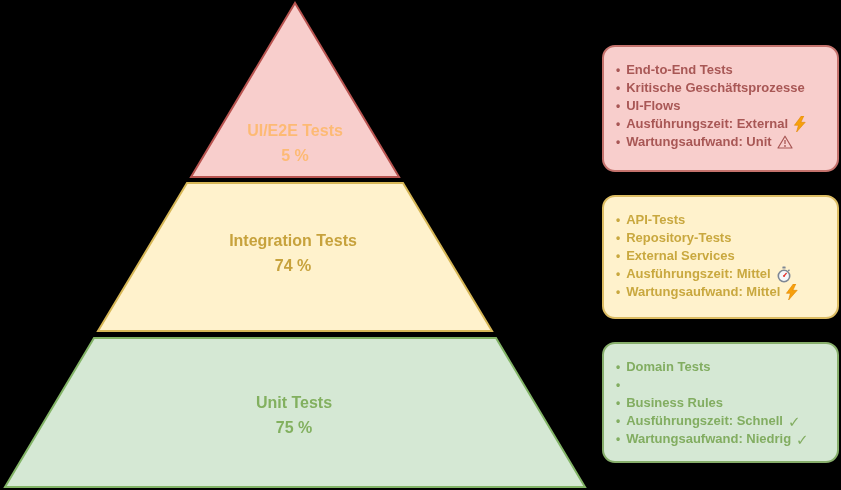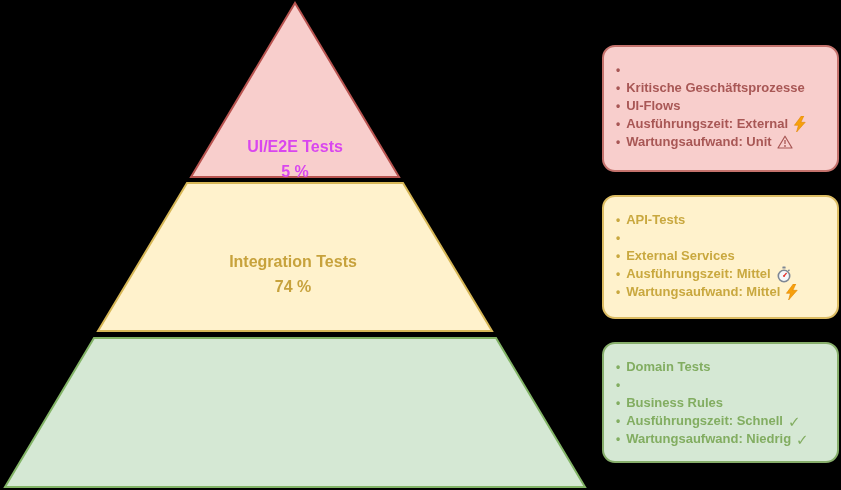--- a/index.html
+++ b/index.html
@@ -8,21 +8,21 @@
     font-family:"Liberation Sans","DejaVu Sans",sans-serif;overflow:hidden;
   }
   .pyramid-svg{position:absolute;left:0;top:0}
   .layer-label{
     position:absolute;transform:translateX(-50%);
     text-align:center;font-weight:bold;font-size:16px;line-height:25px;
     white-space:nowrap;pointer-events:none;
   }
   .layer-label span{display:block}
   #label-0{left:295px;top:118px}
-  #label-1{left:293px;top:249px}
+  #label-1{left:293px;top:228px}
   #label-2{left:294px;top:390px}
   .callout{
     position:absolute;left:602px;width:237px;
     border:2px solid;border-radius:13px;box-sizing:border-box;
   }
   #callout-0{top:45px;height:127px}
   #callout-1{top:195px;height:124px}
   #callout-2{top:342px;height:121px}
   .callout ul{list-style:none;margin:0;padding:14px 8px 12px 9px}
   .callout li{
@@ -39,33 +39,38 @@
 <body>
 
 <div class="canvas">
 
   <svg class="pyramid-svg" width="600" height="490" viewBox="0 0 600 490">
     <polygon points="295,3 399,177 191,177" stroke-width="2" fill="#f8cecc" stroke="#b85450"></polygon>
     <polygon points="187,183 403,183 492,331 98,331" stroke-width="2" fill="#fff2cc" stroke="#d6b656"></polygon>
     <polygon points="94,338 496,338 585,487 5,487" stroke-width="2" fill="#d5e8d4" stroke="#82b366"></polygon>
   </svg>
 
-  <div class="layer-label" id="label-0" style="color: #d946ef; margin-top: 16px;">
+  <div class="layer-label" id="label-0" style="color: #fdba74;">
     <span>UI/E2E Tests</span>
     <span>5 %</span>
   </div>
   <div class="layer-label" id="label-1" style="color: rgb(199, 162, 60);">
     <span>Integration Tests</span>
     <span>74 %</span>
   </div>
+  <div class="layer-label" id="label-2" style="color: rgb(130, 176, 95);">
+    <span>Unit Tests</span>
+    <span>75 %</span>
+  </div>
 
   <div class="callout" id="callout-0" style="background: rgb(248, 206, 204); border-color: rgb(196, 114, 108); color: rgb(168, 87, 85);">
     <ul>
         <li>
           <span class="bullet">•</span>
+          <span class="item-label">End-to-End Tests</span>
         </li>
         <li>
           <span class="bullet">•</span>
           <span class="item-label">Kritische Geschäftsprozesse</span>
         </li>
         <li>
           <span class="bullet">•</span>
           <span class="item-label">UI-Flows</span>
         </li>
         <li>
@@ -91,20 +96,21 @@
       </ul>
   </div>
   <div class="callout" id="callout-1" style="background: rgb(255, 242, 204); border-color: rgb(220, 188, 98); color: rgb(201, 168, 63);">
     <ul>
         <li>
           <span class="bullet">•</span>
           <span class="item-label">API-Tests</span>
         </li>
         <li>
           <span class="bullet">•</span>
+          <span class="item-label">Repository-Tests</span>
         </li>
         <li>
           <span class="bullet">•</span>
           <span class="item-label">External Services</span>
         </li>
         <li>
           <span class="bullet">•</span>
           <span class="item-label">Ausführungszeit: Mittel</span>
           <span class="item-icon">
             <svg width="16" height="17" viewBox="0 0 16 17">

